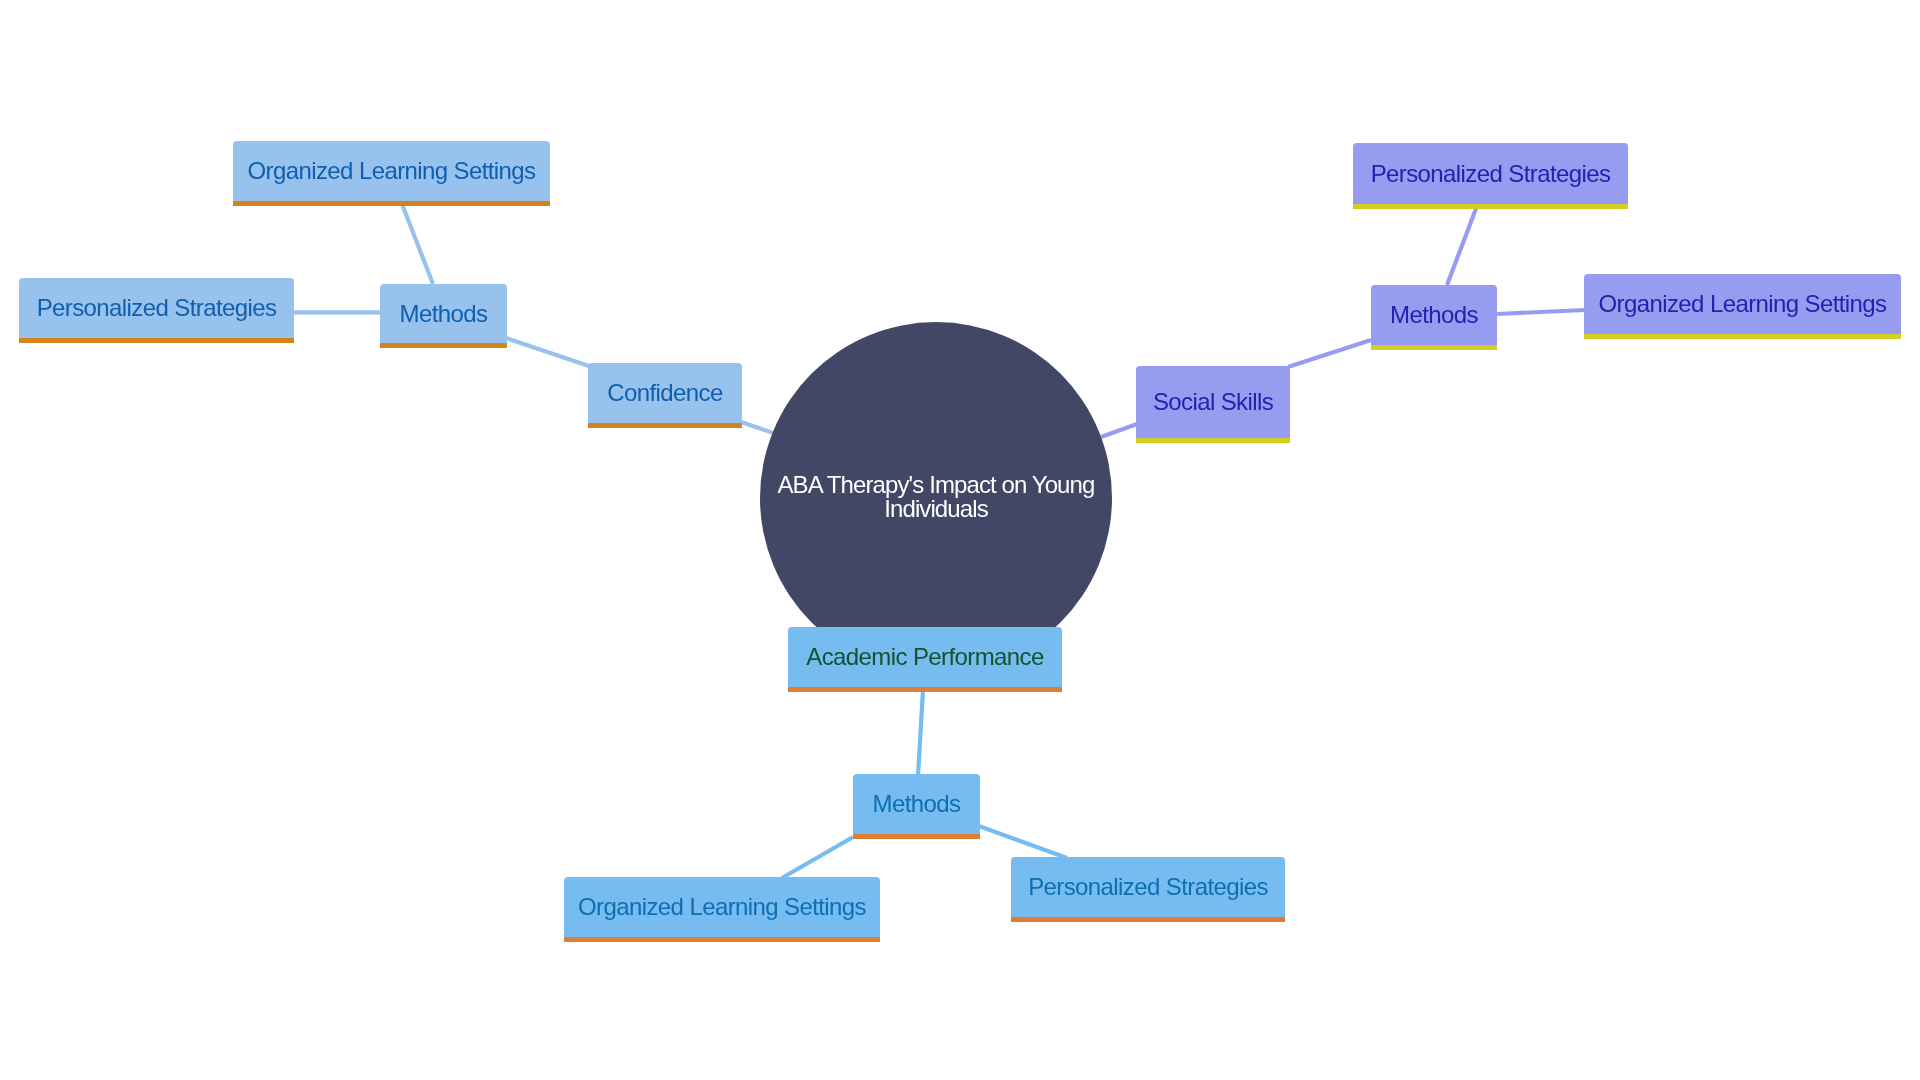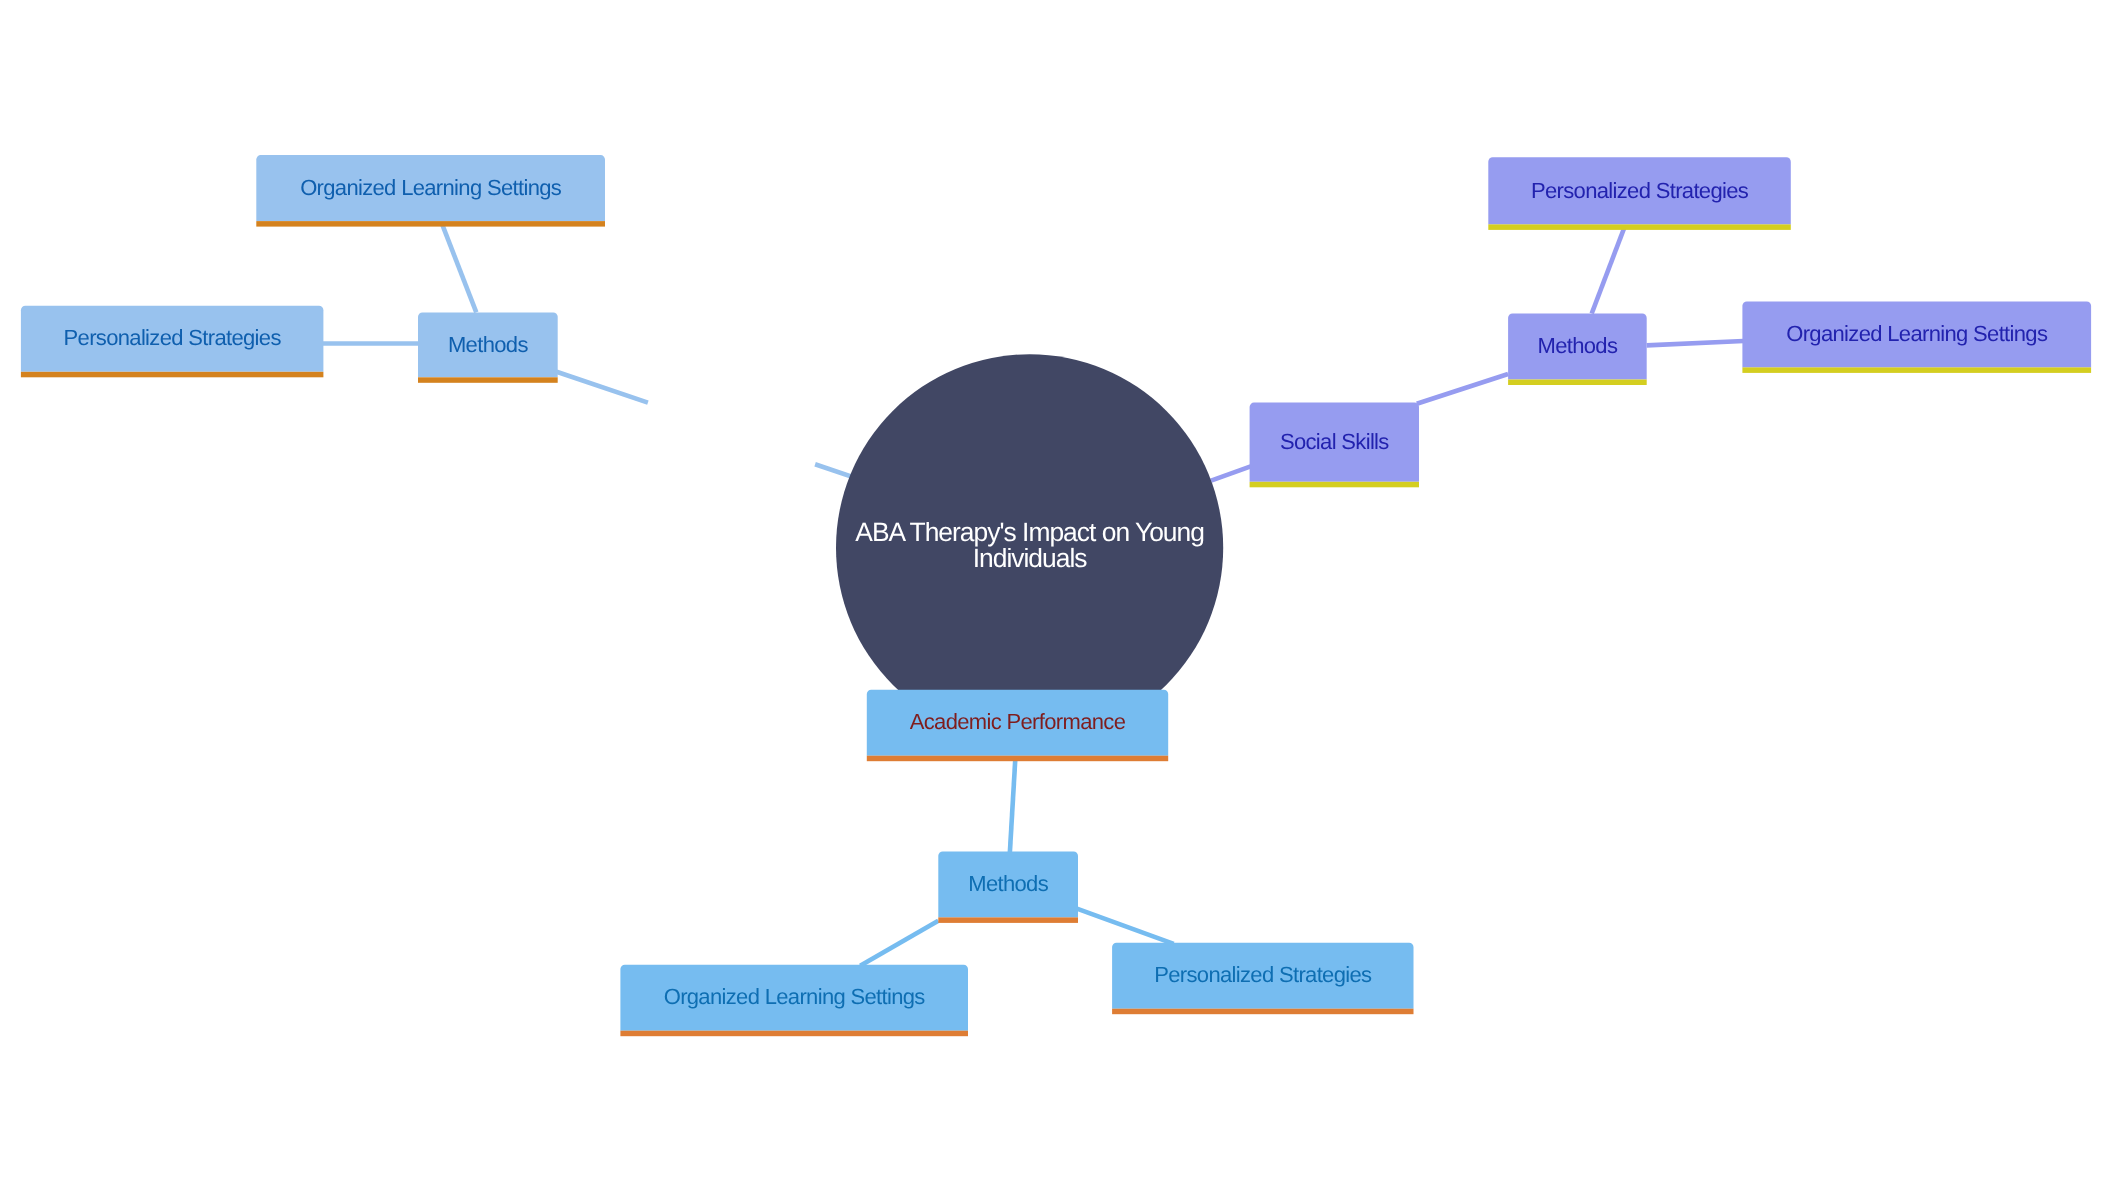--- a/index.html
+++ b/index.html
@@ -7,21 +7,21 @@
   body{width:1920px;height:1080px;overflow:hidden;
        font-family:"Liberation Sans",sans-serif;
        -webkit-font-smoothing:antialiased;}
   #canvas{position:relative;width:1920px;height:1080px;background:#ffffff;}
   svg#links{position:absolute;left:0;top:0;width:1920px;height:1080px;}
 
   .node{position:absolute;box-sizing:border-box;
         border-radius:4px 4px 0 0;
         display:flex;align-items:center;justify-content:center;}
   .node .lbl{white-space:nowrap;transform:translateZ(0);
-             font-size:20px;letter-spacing:-0.6px;line-height:1;}
+             font-size:24px;letter-spacing:-0.6px;line-height:1;}
   .node .bar{position:absolute;left:0;bottom:-4.5px;width:100%;height:4.5px;}
 
   .center-node{position:absolute;border-radius:50%;display:flex;
         align-items:center;justify-content:center;text-align:center;}
   .center-node .lbl{color:#ffffff;transform:translateZ(0) translateY(-1.5px);width:330px;
         font-size:24px;letter-spacing:-0.9px;line-height:24px;}
 </style>
 </head>
 <body>
 
@@ -51,41 +51,45 @@
     <span class="lbl" style="color:#0F5FAE;">Organized Learning Settings</span>
   </div>
   <div class="node" style="left:19px;top:278px;width:275px;height:60px;background:#98C2EE;">
     <span class="bar" style="background:#D4821E;"></span>
     <span class="lbl" style="color:#0F5FAE;">Personalized Strategies</span>
   </div>
   <div class="node" style="left:380px;top:284px;width:127px;height:59px;background:#98C2EE;">
     <span class="bar" style="background:#D4821E;"></span>
     <span class="lbl" style="color:#0F5FAE;">Methods</span>
   </div>
+  <div class="node" style="left:588px;top:363px;width:154px;height:60px;background:#98C2EE;">
+    <span class="bar" style="background:#D4821E;"></span>
+    <span class="lbl" style="color:#0F5FAE;">Confidence</span>
+  </div>
 
   <div class="node" style="left:1353px;top:143px;width:275px;height:61px;background:#969CF0;">
     <span class="bar" style="background:#D4CE20;"></span>
     <span class="lbl" style="color:#2222AE;">Personalized Strategies</span>
   </div>
   <div class="node" style="left:1371px;top:285px;width:126px;height:60px;background:#969CF0;">
     <span class="bar" style="background:#D4CE20;"></span>
     <span class="lbl" style="color:#2222AE;">Methods</span>
   </div>
   <div class="node" style="left:1584px;top:274px;width:317px;height:60px;background:#969CF0;">
     <span class="bar" style="background:#D4CE20;"></span>
     <span class="lbl" style="color:#2222AE;">Organized Learning Settings</span>
   </div>
   <div class="node" style="left:1136px;top:366px;width:154px;height:72px;background:#969CF0;">
     <span class="bar" style="background:#D4CE20;"></span>
     <span class="lbl" style="color:#2222AE;">Social Skills</span>
   </div>
 
   <div class="node" style="left:788px;top:627px;width:274px;height:60px;background:#76BCF0;">
     <span class="bar" style="background:#DE7D34;"></span>
-    <span class="lbl" style="color:#7f1d1d;">Academic Performance</span>
+    <span class="lbl" style="color:#14532d;">Academic Performance</span>
   </div>
   <div class="node" style="left:853px;top:774px;width:127px;height:60px;background:#76BCF0;">
     <span class="bar" style="background:#DE7D34;"></span>
     <span class="lbl" style="color:#0E6EB2;">Methods</span>
   </div>
   <div class="node" style="left:564px;top:877px;width:316px;height:60px;background:#76BCF0;">
     <span class="bar" style="background:#DE7D34;"></span>
     <span class="lbl" style="color:#0E6EB2;">Organized Learning Settings</span>
   </div>
   <div class="node" style="left:1011px;top:857px;width:274px;height:60px;background:#76BCF0;">

